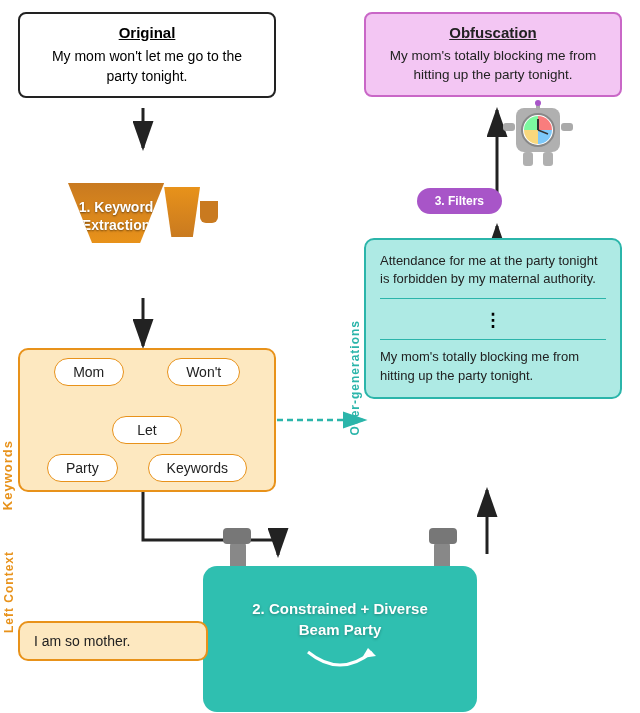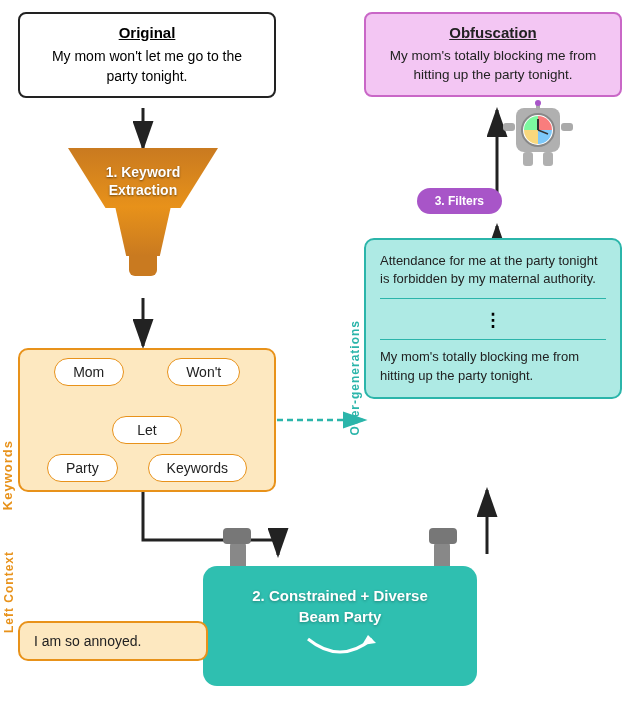--- a/index.html
+++ b/index.html
@@ -68,21 +68,21 @@
     }
 
     
     .funnel-wrapper {
       position: absolute;
       top: 148px;
       left: 68px;
       width: 150px;
       height: 130px;
       display: flex;
-      flex-direction: column;
+      flex-direction: row;
       align-items: center;
     }
     .funnel-top {
       width: 150px;
       height: 60px;
       background: linear-gradient(180deg, #c97a20 0%, #e8921a 100%);
       clip-path: polygon(0% 0%, 100% 0%, 75% 100%, 25% 100%);
       position: relative;
     }
     .funnel-bottom {
@@ -368,31 +368,31 @@
   <div class="filters-badge">3. Filters</div>
 
   <div style="position:absolute; bottom:15px; left:195px; width:290px; height:170px;">
 
     <div style="position:absolute; top:0; left:28px; width:28px; height:16px; background:#777; border-radius:4px; z-index:2;"></div>
     <div style="position:absolute; top:14px; left:35px; width:16px; height:30px; background:#888; border-radius:4px 4px 0 0;"></div>
 
     <div style="position:absolute; top:0; right:28px; width:28px; height:16px; background:#777; border-radius:4px; z-index:2;"></div>
     <div style="position:absolute; top:14px; right:35px; width:16px; height:30px; background:#888; border-radius:4px 4px 0 0;"></div>
 
-    <div style="position:absolute; top:38px; left:8px; width:274px; height:120px; background:#2fbfb0; border-radius:14px; display:flex; align-items:center; justify-content:center; flex-direction:column;">
+    <div style="position:absolute; top:38px; left:8px; width:274px; height:146px; background:#2fbfb0; border-radius:14px; display:flex; align-items:center; justify-content:center; flex-direction:column;">
       <div style="font-size:15px; font-weight:bold; color:#fff; text-align:center; text-shadow:0 1px 3px rgba(0,0,0,0.3); line-height:1.4;">
         <span>2. Constrained + Diverse</span><br><span>Beam Party</span>
       </div>
 
       <svg width="80" height="36" viewBox="0 0 80 36" style="margin-top:4px;">
         <path d="M8 8 Q40 34 72 8" stroke="#fff" stroke-width="3" fill="none"></path>
         <polygon points="68,4 76,12 62,14" fill="#fff"></polygon>
       </svg>
     </div>
   </div>
 
   <div class="left-context-label">Left Context</div>
 
   <div class="left-context-box">
-    <span>I am so annoyed.</span>
+    <span>I am so mother.</span>
   </div>
 
 </div>
 
 </body></html>

